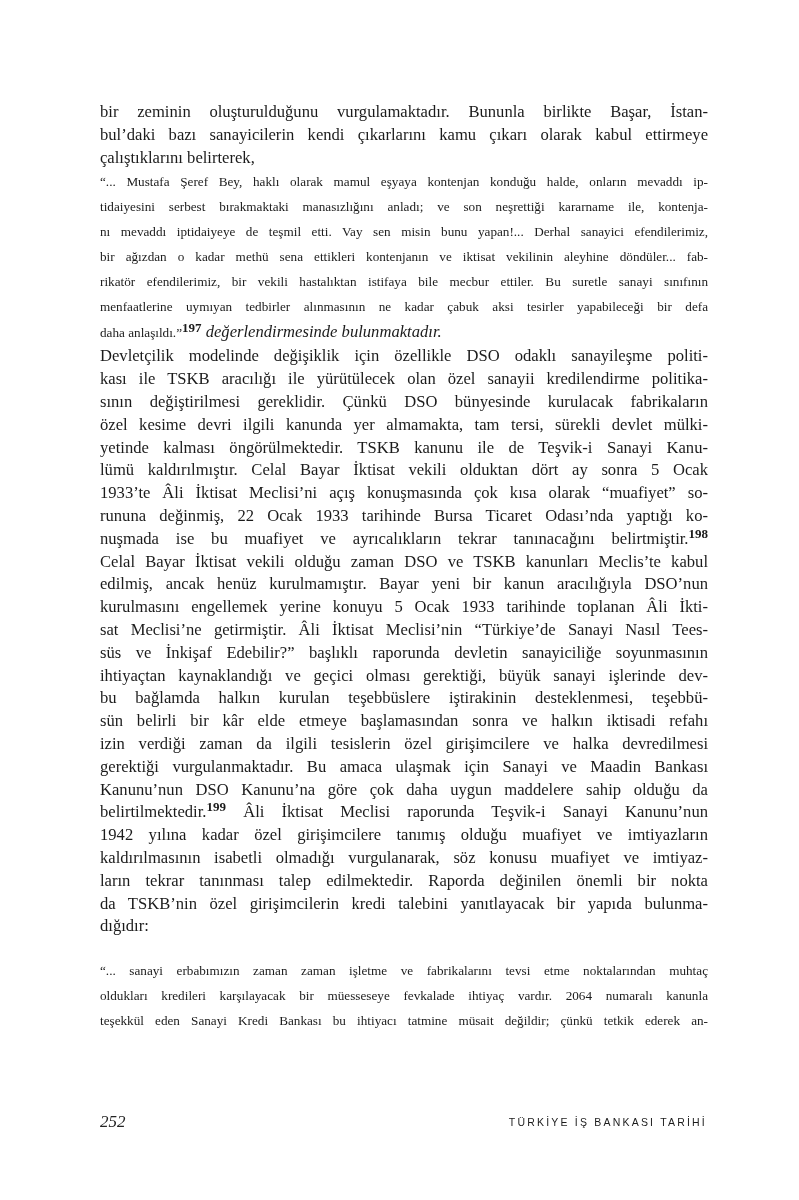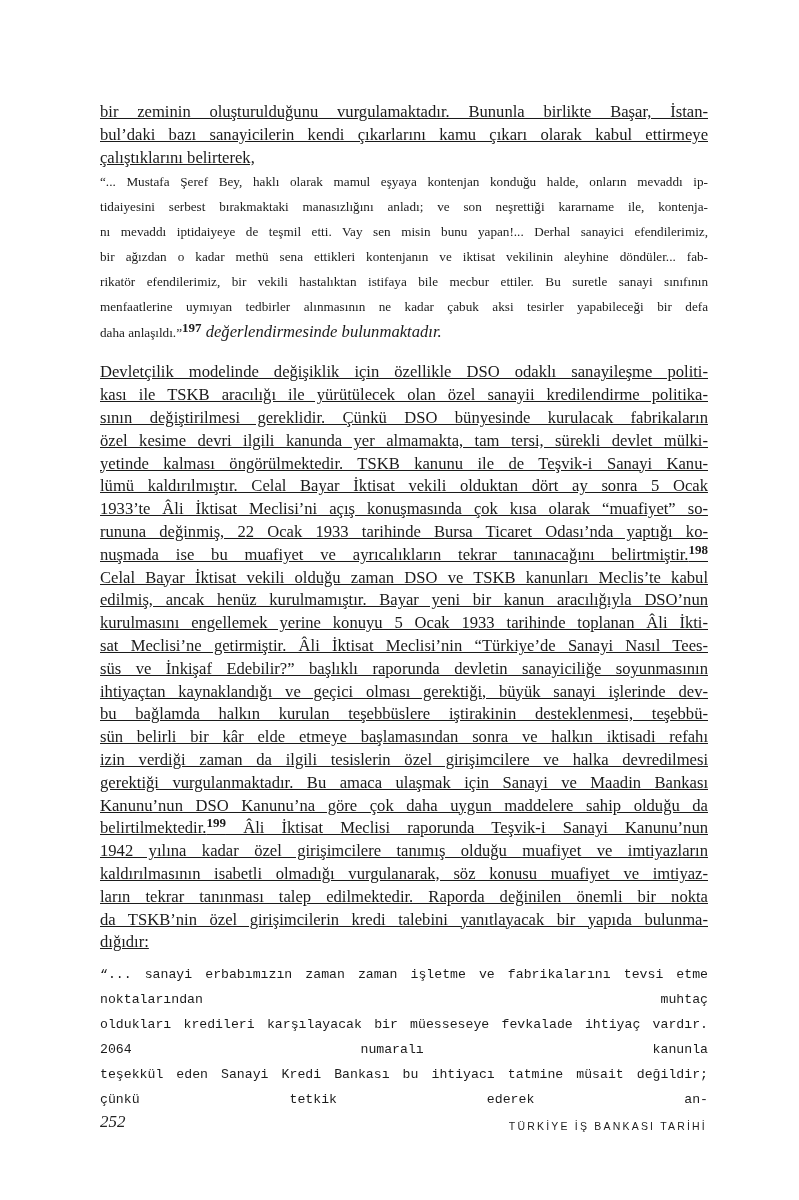--- a/index.html
+++ b/index.html
@@ -12,25 +12,25 @@
     font-family: "Liberation Serif", "DejaVu Serif", serif;
     overflow: hidden;
   }
   .text-column {
     position: absolute;
     left: 100px;
     top: 101px;
     width: 608px;
   }
   .block { margin: 0; }
-  .block.body  { font-size: 16.6px; line-height: 22.8px; text-decoration: underline; }
+  .block.body  { font-size: 16.6px; line-height: 22.8px; }
   .block.quote { font-size: 13.2px; line-height: 25px; }
   [data-name="blockquote-basar"]      { margin-top: 0; }
-  [data-name="paragraph-devletcilik"] { margin-top: 16px; }
-  [data-name="blockquote-report"]     { margin-top: 8px; font-family: Liberation Mono, monospace; }
+  [data-name="paragraph-devletcilik"] { }
+  [data-name="blockquote-report"]     { margin-top: 20px; }
   .line {
     text-align: justify;
     text-align-last: justify;
     white-space: normal;
   }
   .line.flush { text-align-last: left; }
   sup.fnref {
     font-weight: bold;
     font-size: 13px;
     line-height: 0;
@@ -39,21 +39,21 @@
     vertical-align: baseline;
   }
   .body-size { font-size: 16.6px; font-style: italic; }
   .page-footer {
     position: absolute;
     left: 100px;
     right: 92px;
     top: 1112px;
     display: flex;
     justify-content: space-between;
-    align-items: flex-end;
+    align-items: center;
   }
   .page-number {
     font-family: "Liberation Serif", serif;
     font-style: italic;
     font-size: 17px;
     color: #222222;
   }
   .running-title {
     font-family: "Liberation Sans", sans-serif;
     font-weight: normal;

